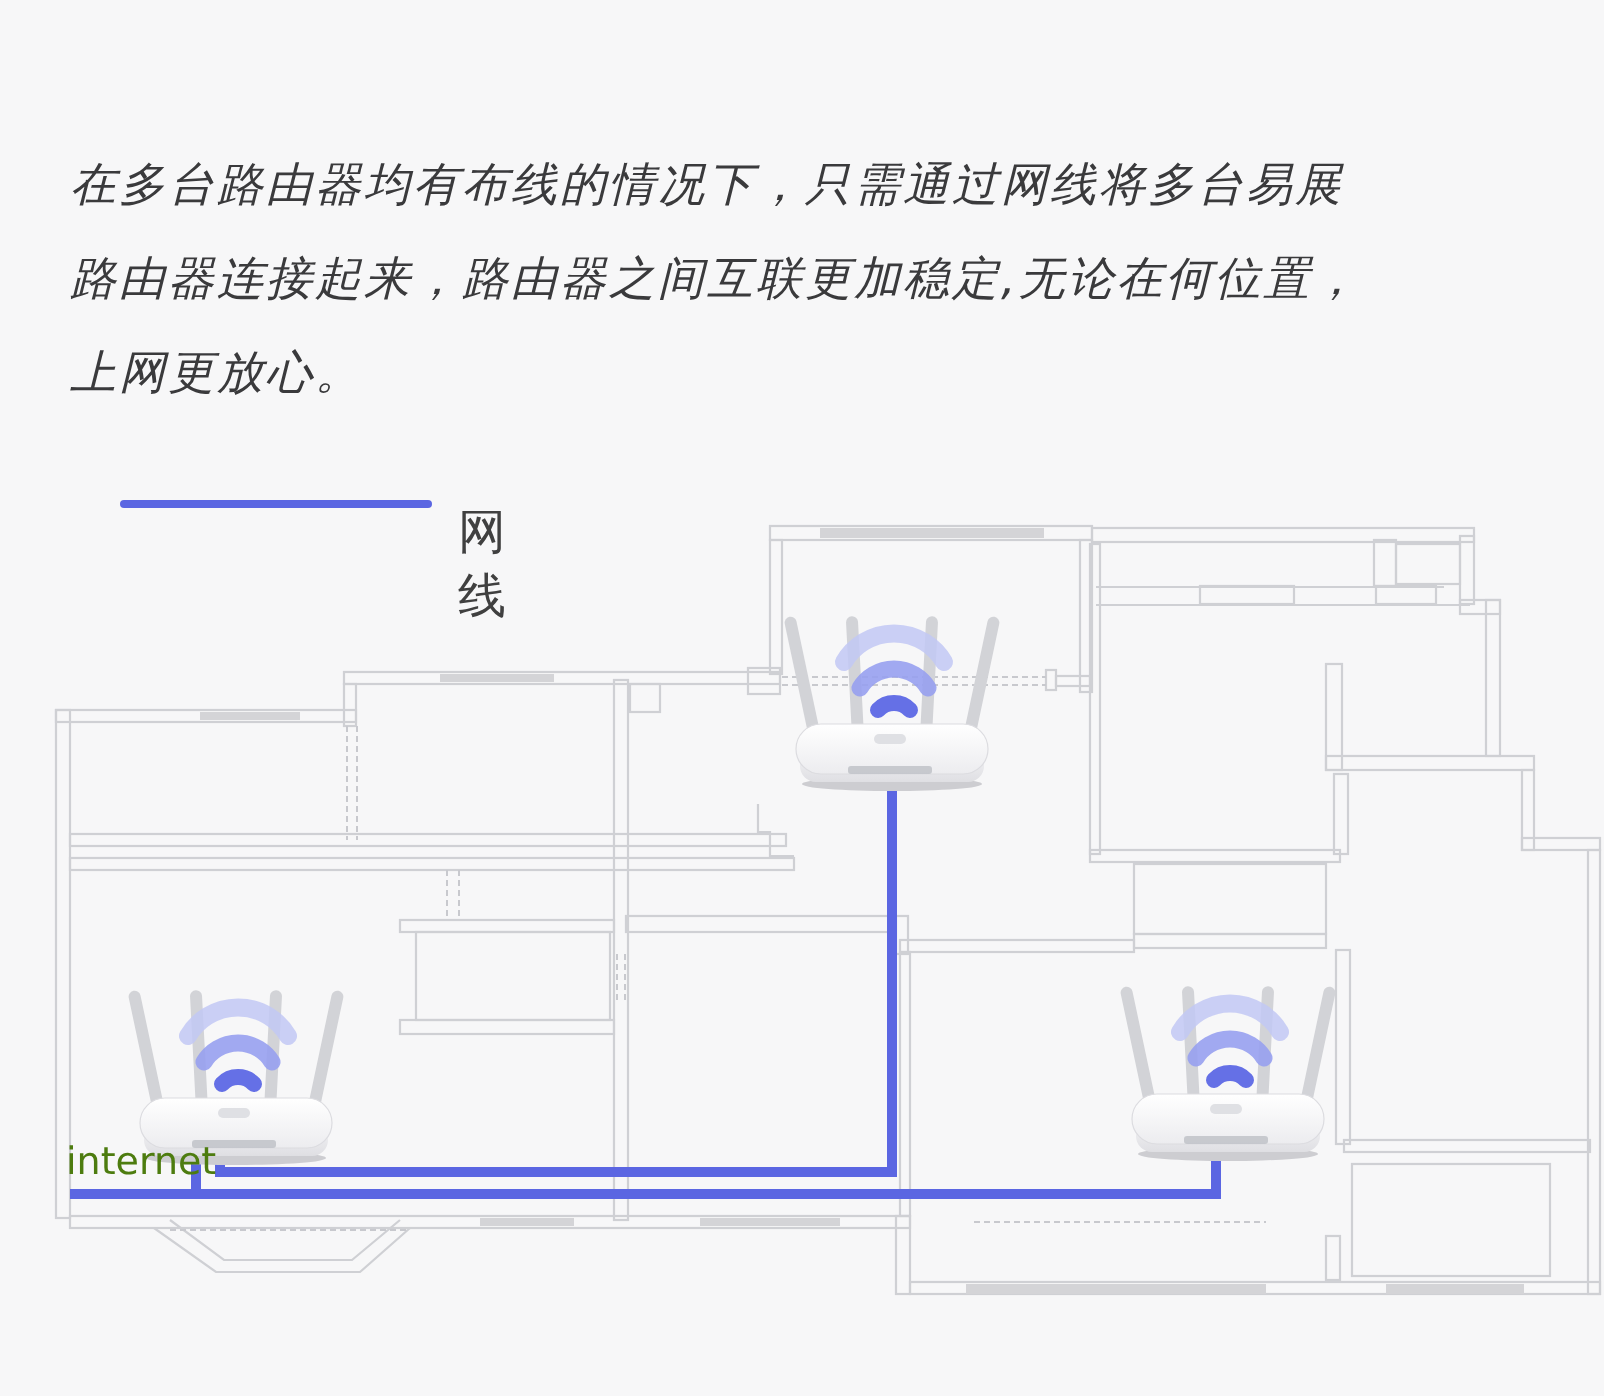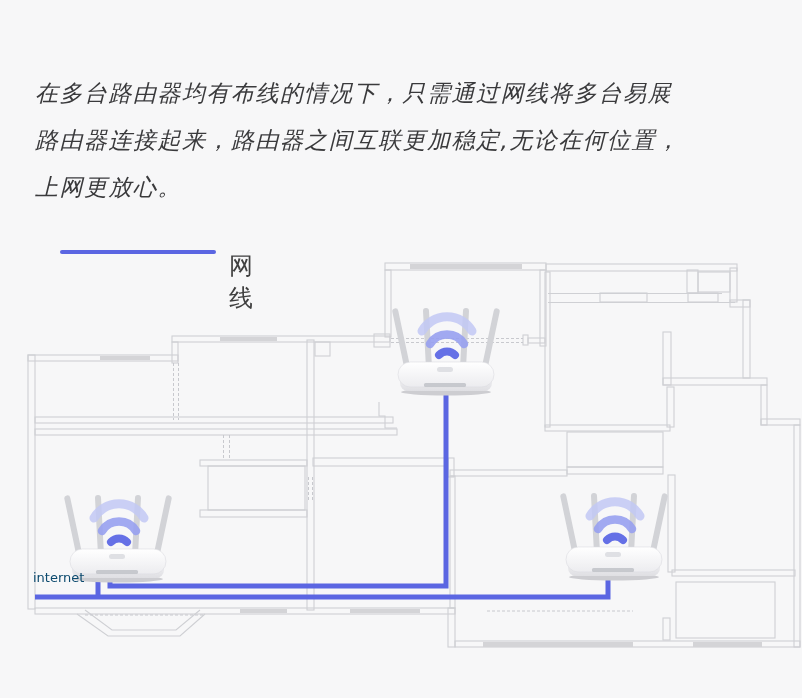--- a/index.html
+++ b/index.html
@@ -24,21 +24,21 @@
     position:absolute;left:60px;top:250px;width:156px;height:4px;
     background:#5b66e2;border-radius:2px;
   }
   .legend-label{
     position:absolute;left:229px;top:238px;
     font-size:24px;color:#404040;letter-spacing:2px;margin-top:12px;
   }
   .floorplan{position:absolute;left:0;top:258px;width:802px;height:440px;}
   .internet-label{
     position:absolute;left:33px;top:570px;
-    font-size:13px;color:#0c4a6e;
+    font-size:19px;color:#4d7c0f;
   }
 </style>
 </head>
 <body>
 
 <div class="stage">
 
 
   <div class="para">
     <div class="pline">在多台路由器均有布线的情况下，只需通过网线将多台易展</div>

